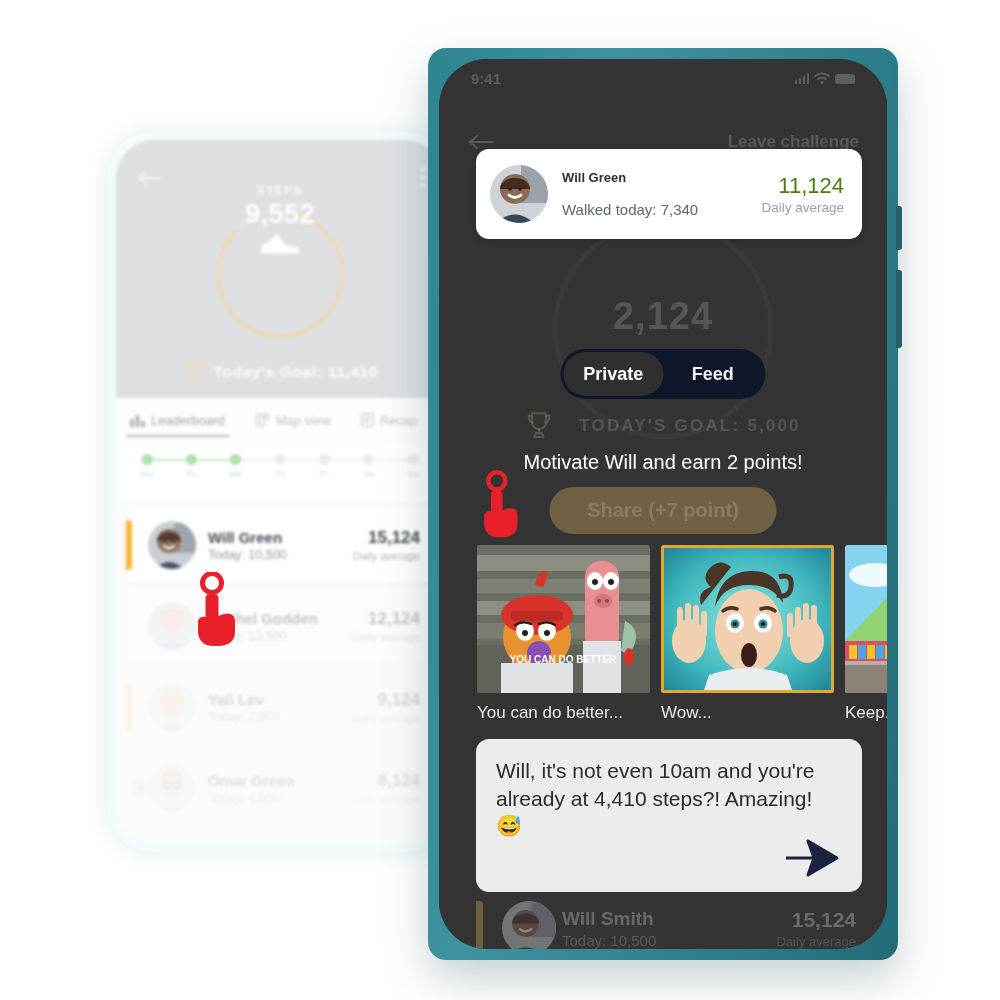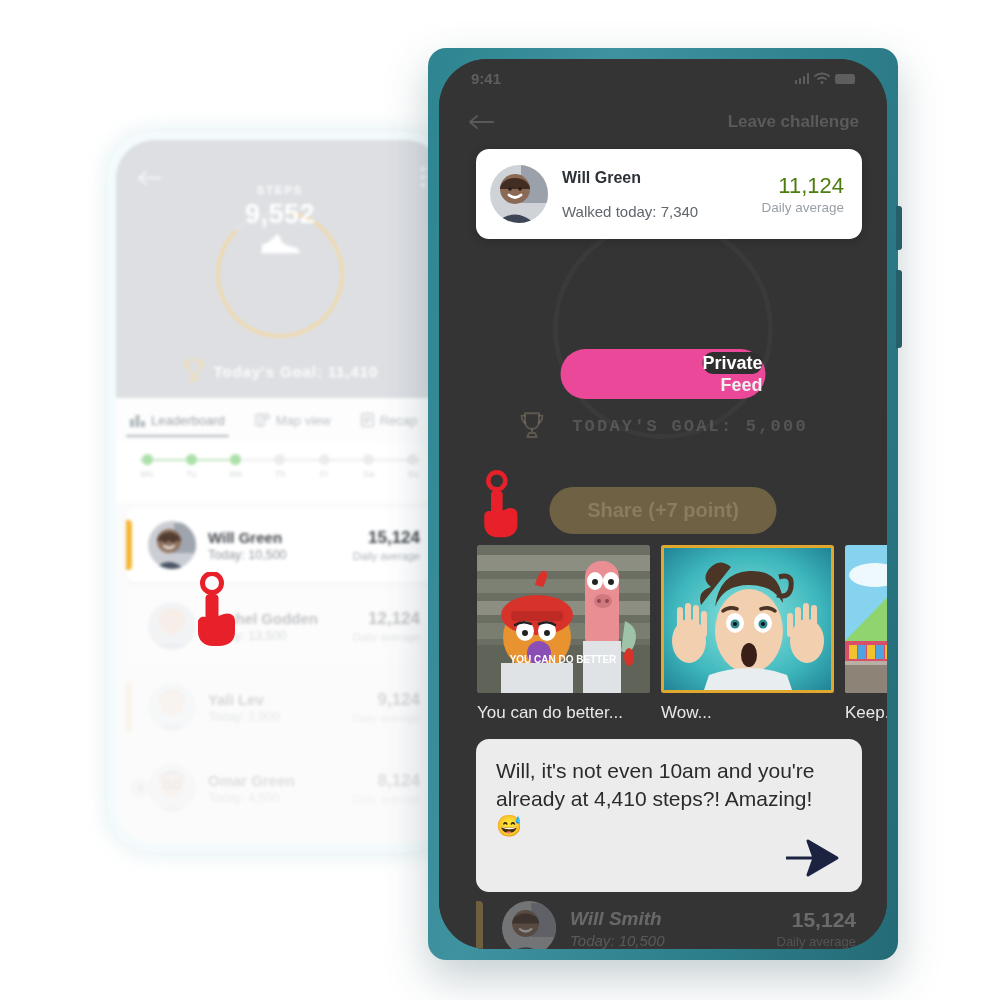--- a/index.html
+++ b/index.html
@@ -342,21 +342,21 @@
   .sig-bars i:nth-child(2) { height: 6px; }
   .sig-bars i:nth-child(3) { height: 8.5px; }
   .sig-bars i:nth-child(4) { height: 11px; }
   .batt {
     width: 20px; height: 10px;
     border-radius: 2.5px;
     background: #5e5e5e;
   }
   #fg-navbar {
     position: absolute;
-    left: 0; top: 40px; right: 0;
+    left: 0; top: 60px; right: 0;
     height: 46px;
     display: flex;
     align-items: center;
     justify-content: space-between;
     padding: 0 28px;
     box-sizing: border-box;
   }
   #fg-leave {
     font-size: 17px;
     font-weight: 600;
@@ -383,21 +383,20 @@
     letter-spacing: 1px;
   }
   #fg-ghost-goal {
     position: absolute;
     left: 0; right: 0;
     top: 352px;
     display: flex;
     align-items: center;
     justify-content: center;
     gap: 26px;
-    font-family: Liberation Mono, monospace;
   }
   #fg-ghost-goal .gg-text {
     font-size: 17px;
     font-weight: 600;
     letter-spacing: 2.2px;
     color: rgba(255,255,255,0.16);
   }
 
   
   #fg-card {
@@ -416,21 +415,21 @@
   }
   #fg-card-avatar {
     width: 58px; height: 58px;
     border-radius: 50%;
     overflow: hidden;
     flex: none;
     position: relative;
   }
   #fg-card-names { margin-left: 14px; flex: 1; }
   #fg-card-name {
-    font-size: 16px;
+    font-size: 13px;
     font-weight: 700;
     color: #2c3137;
   }
   #fg-card-sub {
     font-size: 15px;
     color: #5f666d;
     margin-top: 16px;
   }
   #fg-card-right { text-align: right; }
   #fg-card-val {
@@ -446,26 +445,25 @@
 
   
   #fg-toggle {
     position: absolute;
     left: 50%;
     transform: translateX(-50%);
     top: 290px;
     width: 205px;
     height: 50px;
     border-radius: 26px;
-    background: #ec4899;
-    display: flex;
-    align-items: flex-end;
+    background: #0f172a;
+    display: flex;
+    align-items: flex-start;
     box-sizing: border-box;
     padding: 3px;
-    flex-direction: column;
   }
   .seg {
     flex: 1;
     height: 100%;
     border-radius: 23px;
     display: flex;
     align-items: center;
     justify-content: center;
     font-size: 18px;
     font-weight: 700;
@@ -575,21 +573,21 @@
   }
   .fg-ghost-avatar {
     width: 54px; height: 54px;
     border-radius: 50%;
     overflow: hidden;
     flex: none;
     margin-left: 10px;
     position: relative;
     opacity: 0.42;
   }
-  .fg-ghost-names { margin-left: 14px; flex: 1; font-style: italic; }
+  .fg-ghost-names { margin-left: 6px; flex: 1; }
   .fg-ghost-name {
     font-size: 19px; font-weight: 700;
     color: rgba(255,255,255,0.26);
   }
   .fg-ghost-sub {
     font-size: 15px;
     color: rgba(255,255,255,0.18);
     margin-top: 2px;
   }
   .fg-ghost-right { text-align: right; padding-right: 6px; }
@@ -832,20 +830,21 @@
     </div>
 
     <div id="fg-navbar">
       <svg style="width:28px;height:22px;" viewBox="0 0 28 22">
         <path d="M10 5 L3 11 L10 17 M3 11 L26 11" stroke="#5a5a5a" stroke-width="1.9" fill="none" stroke-linecap="round" stroke-linejoin="round"></path>
       </svg>
       <div id="fg-leave">Leave challenge</div>
     </div>
 
     <div id="fg-ghost-ring"></div>
+    <div id="fg-ghost-count">2,124</div>
     <div id="fg-ghost-goal">
       <svg style="width:28px;height:30px;" viewBox="0 0 24 26">
         <path d="M6 2 H18 V9 C18 13 15.5 15.5 12 15.5 C8.5 15.5 6 13 6 9 Z" fill="none" stroke="rgba(240,220,174,0.22)" stroke-width="1.7"></path>
         <path d="M6 4 H3 C3 8 4.5 10 6.6 10.4" fill="none" stroke="rgba(240,220,174,0.22)" stroke-width="1.7"></path>
         <path d="M18 4 H21 C21 8 19.5 10 17.4 10.4" fill="none" stroke="rgba(240,220,174,0.22)" stroke-width="1.7"></path>
         <path d="M12 15.5 V19 M8 22.5 H16 M9.5 19 H14.5 L16 22.5 H8 Z" fill="none" stroke="rgba(240,220,174,0.22)" stroke-width="1.7" stroke-linejoin="round"></path>
       </svg>
       <div class="gg-text">TODAY'S GOAL: 5,000</div>
     </div>
 
@@ -892,20 +891,21 @@
         <div id="fg-card-val">11,124</div>
         <div id="fg-card-avg">Daily average</div>
       </div>
     </div>
 
     <div id="fg-toggle">
       <div class="seg active">Private</div>
       <div class="seg">Feed</div>
     </div>
 
+    <div id="fg-motivate">Motivate Will and earn 2 points!</div>
 
     <div id="fg-share">Share (+7 point)</div>
 
     <div id="fg-gifs">
 
       <div class="gif-cell">
         <div class="gif-thumb">
           <svg viewBox="0 0 173 148" style="width:100%;height:100%;" preserveAspectRatio="xMidYMid slice">
             <rect width="173" height="148" fill="#6b6f63"></rect>
             <rect y="10" width="173" height="16" fill="#8b8e80"></rect>

